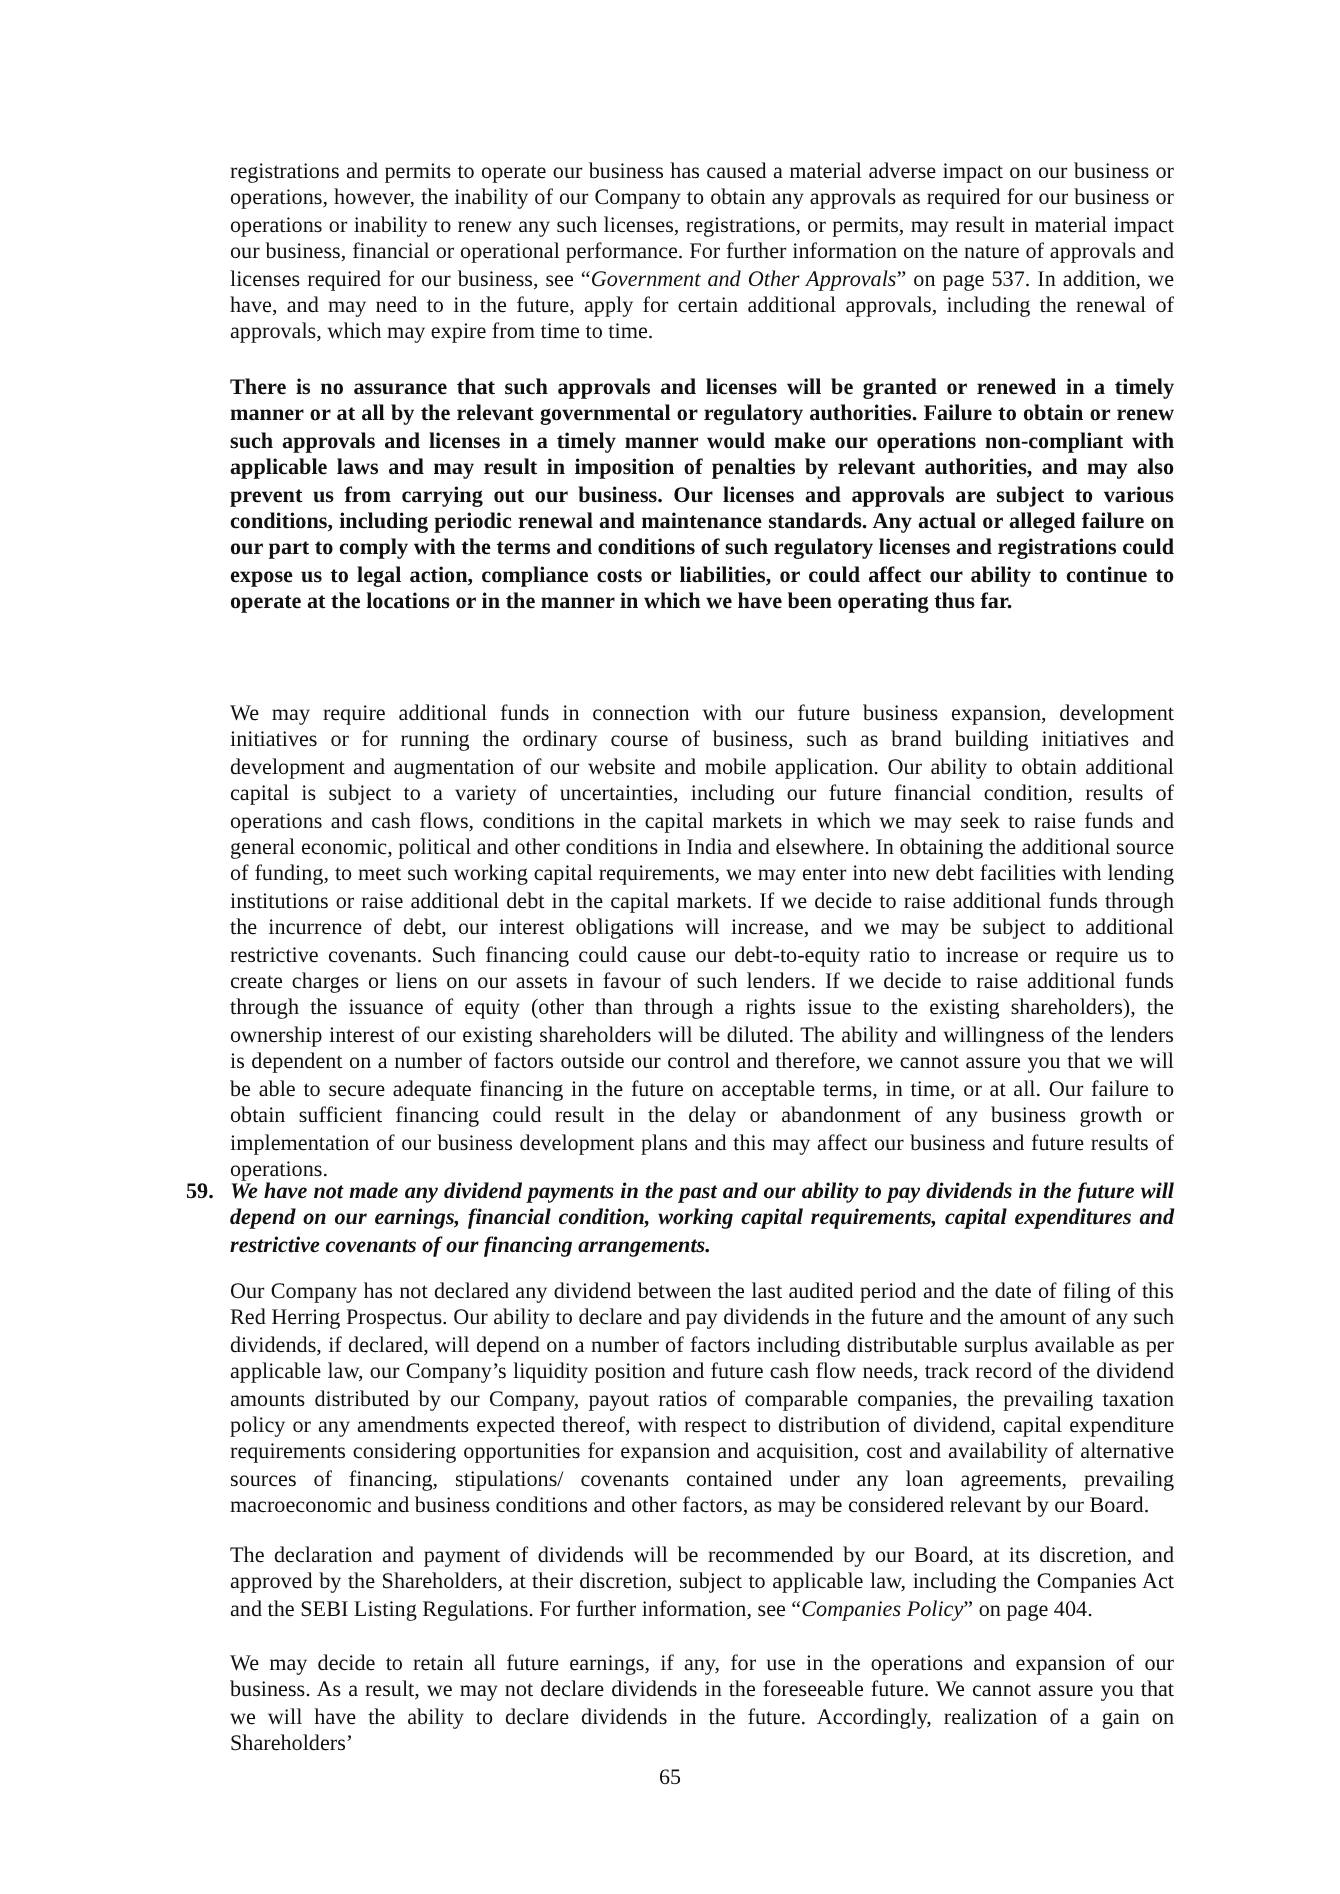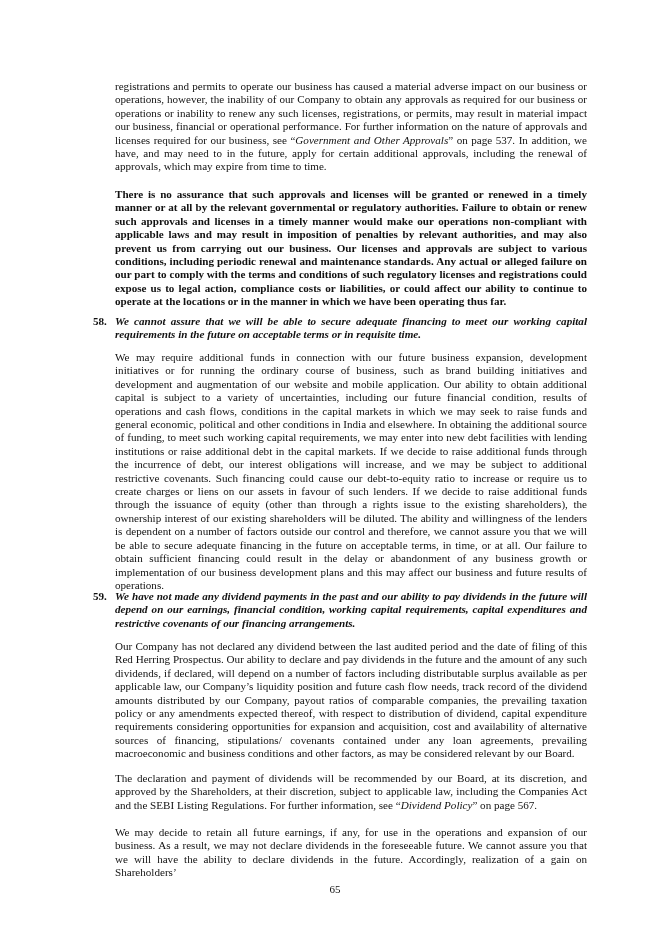--- a/index.html
+++ b/index.html
@@ -23,40 +23,36 @@
 <div class="page">
 
   <div class="block" style="top:80px;">
     <p><span>registrations and permits to operate our business has caused a material adverse impact on our business or operations, however, the inability of our Company to obtain any approvals as required for our business or operations or inability to renew any such licenses, registrations, or permits, may result in material impact our business, financial or operational performance.  For further information on the nature of approvals and licenses required for our business, see “</span><em>Government and Other Approvals</em><span>” on page 537. In addition, we have, and may need to in the future, apply for certain additional approvals, including the renewal of approvals, which may expire from time to time.</span></p>
   </div>
 
   <div class="block" style="top:188px;font-weight:bold;">
     <p>There is no assurance that such approvals and licenses will be granted or renewed in a timely manner or at all by the relevant governmental or regulatory authorities. Failure to obtain or renew such approvals and licenses in a timely manner would make our operations non-compliant with applicable laws and may result in imposition of penalties by relevant authorities, and may also prevent us from carrying out our business. Our licenses and approvals are subject to various conditions, including periodic renewal and maintenance standards. Any actual or alleged failure on our part to comply with the terms and conditions of such regulatory licenses and registrations could expose us to legal action, compliance costs or liabilities, or could affect our  ability to continue to operate at the locations or in the manner in which we have been operating thus far.</p>
   </div>
 
-  <div class="heading" style="top:315px;">
-    <span class="num">58.</span>
-    <span class="htext">We cannot assure that we will be able to secure adequate financing to meet our working capital requirements in the future on acceptable terms or in requisite time.</span>
-  </div>
 
   <div class="block" style="top:351px;">
     <p>We may require additional funds in connection with our future business expansion, development initiatives or  for running the ordinary course of business, such as brand building initiatives and development and augmentation of our website and mobile application. Our ability to obtain additional capital is subject to a variety of uncertainties, including our future financial condition, results of operations and cash flows, conditions in the capital markets in which we may seek to raise funds and general economic, political and other conditions in India and elsewhere. In obtaining the additional source of funding, to meet such working  capital  requirements, we may enter into new debt facilities with lending institutions or raise additional debt in the  capital markets. If we decide to raise additional funds through the incurrence of debt, our interest obligations will increase, and we may be subject to additional restrictive covenants. Such financing could cause our debt-to-equity ratio to increase or require us to create charges or liens on our assets in favour of such lenders. If we decide to raise additional funds through the issuance of equity (other than through a rights issue to the existing shareholders), the ownership interest of our existing shareholders will be diluted. The ability and willingness of the lenders is dependent on a number of factors outside our control and therefore, we cannot assure you that we will be able to secure adequate financing in the future on acceptable terms, in time, or at all. Our failure to  obtain sufficient financing could result in the delay or abandonment of any business growth or implementation of our business development plans and this may affect our business and future results of operations.</p>
   </div>
 
   <div class="heading" style="top:590px;">
     <span class="num">59.</span>
     <span class="htext">We have not made any dividend payments in the past and our ability to pay dividends in the future will depend on our earnings, financial condition, working capital requirements, capital expenditures and restrictive covenants of our financing arrangements.</span>
   </div>
 
   <div class="block" style="top:640px;">
     <p>Our Company has not declared any dividend between the last audited period and the date of filing of this Red Herring Prospectus. Our ability to declare and pay dividends in the future and the amount of any such dividends, if declared, will depend on a number of factors including distributable surplus available as per applicable law, our Company’s liquidity position and future cash flow needs, track record of the dividend amounts distributed by our Company, payout ratios of comparable companies, the prevailing taxation policy or any amendments expected thereof, with respect to distribution of dividend, capital expenditure requirements considering opportunities for expansion and acquisition, cost and availability of alternative sources of financing, stipulations/ covenants contained under any loan agreements, prevailing macroeconomic and business conditions and other factors, as may be considered relevant by our Board.</p>
   </div>
 
   <div class="block" style="top:772px;">
-    <p><span>The declaration and payment of dividends will be recommended by our Board, at its discretion, and approved by the Shareholders, at their discretion, subject to applicable law, including the Companies Act and the SEBI Listing Regulations. For further information, see “</span><em>Dividend Policy</em><span>” on page 567.</span></p>
+    <p><span>The declaration and payment of dividends will be recommended by our Board, at its discretion, and approved by the Shareholders, at their discretion, subject to applicable law, including the Companies Act and the SEBI Listing Regulations. For further information, see “</span><em>Companies Policy</em><span>” on page 404.</span></p>
   </div>
 
   <div class="block" style="top:826px;">
     <p>We may decide to retain all future earnings, if any, for use in the operations and expansion of our business. As a result, we may not declare dividends in the foreseeable future. We cannot assure you that we will have the ability to declare dividends in the future. Accordingly, realization of a gain on Shareholders’</p>
   </div>
 
   <div class="pagenum">65</div>
 </div>
 
 </body></html>

